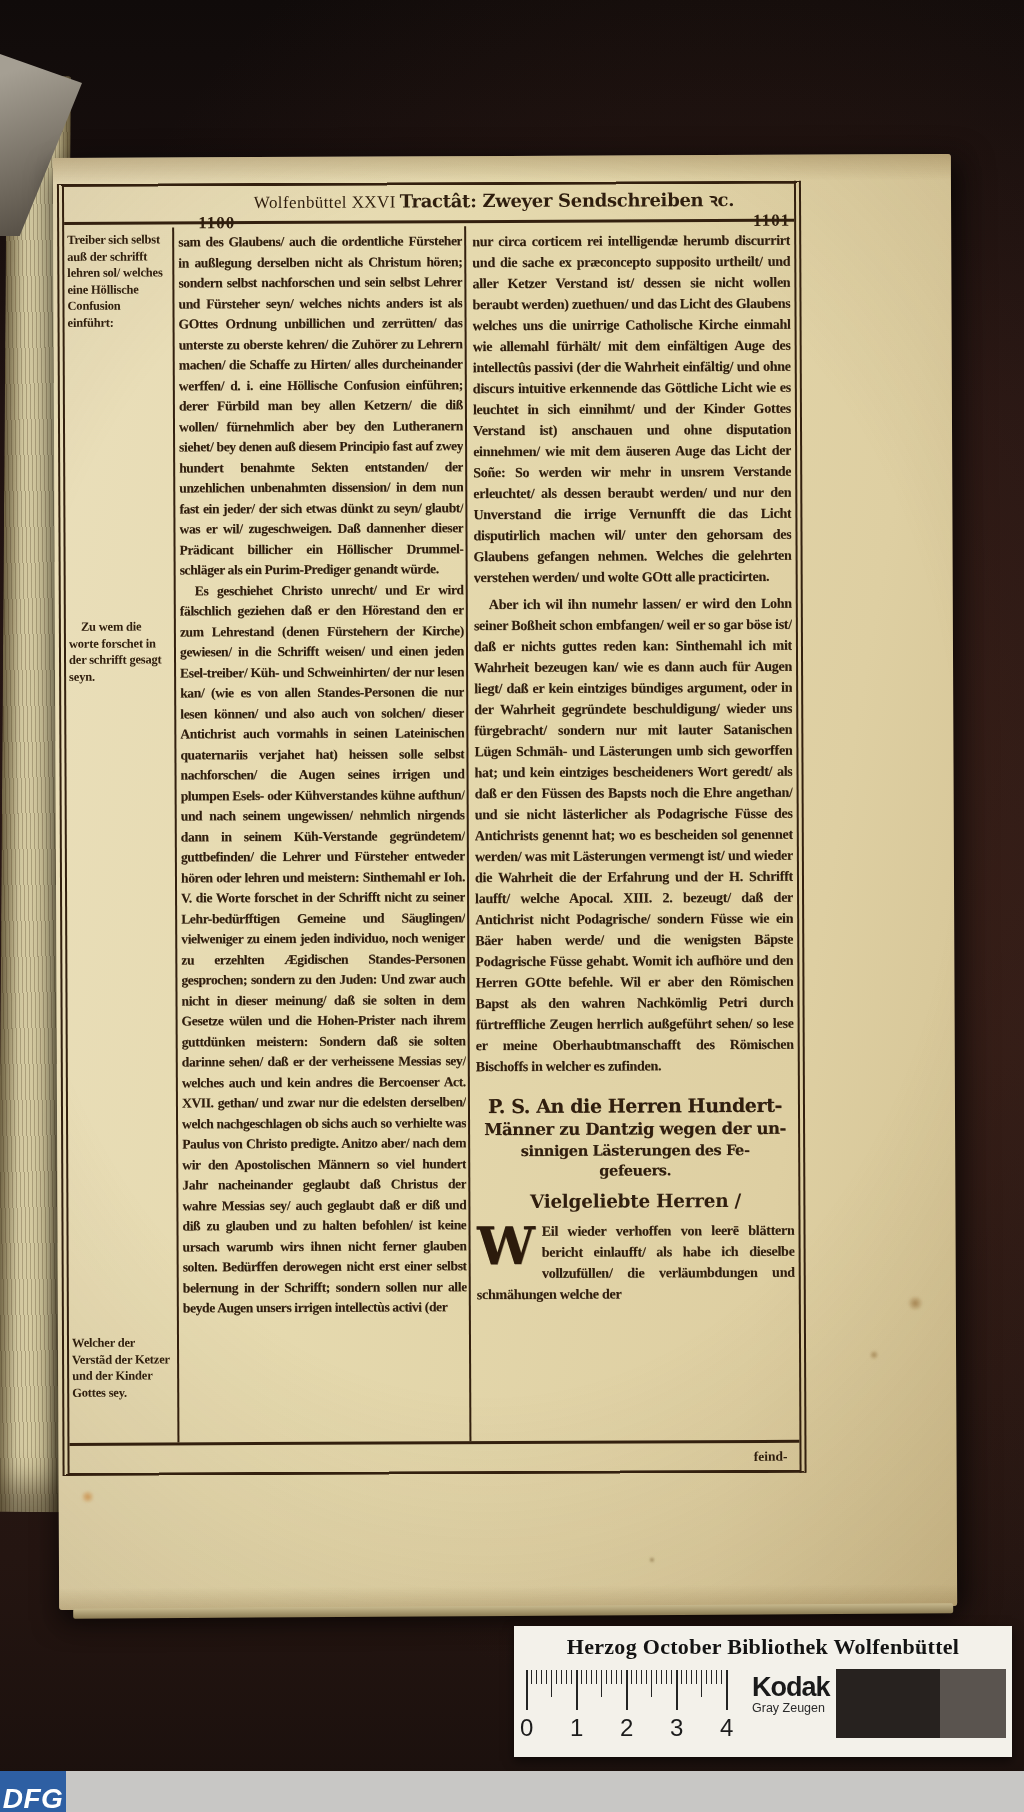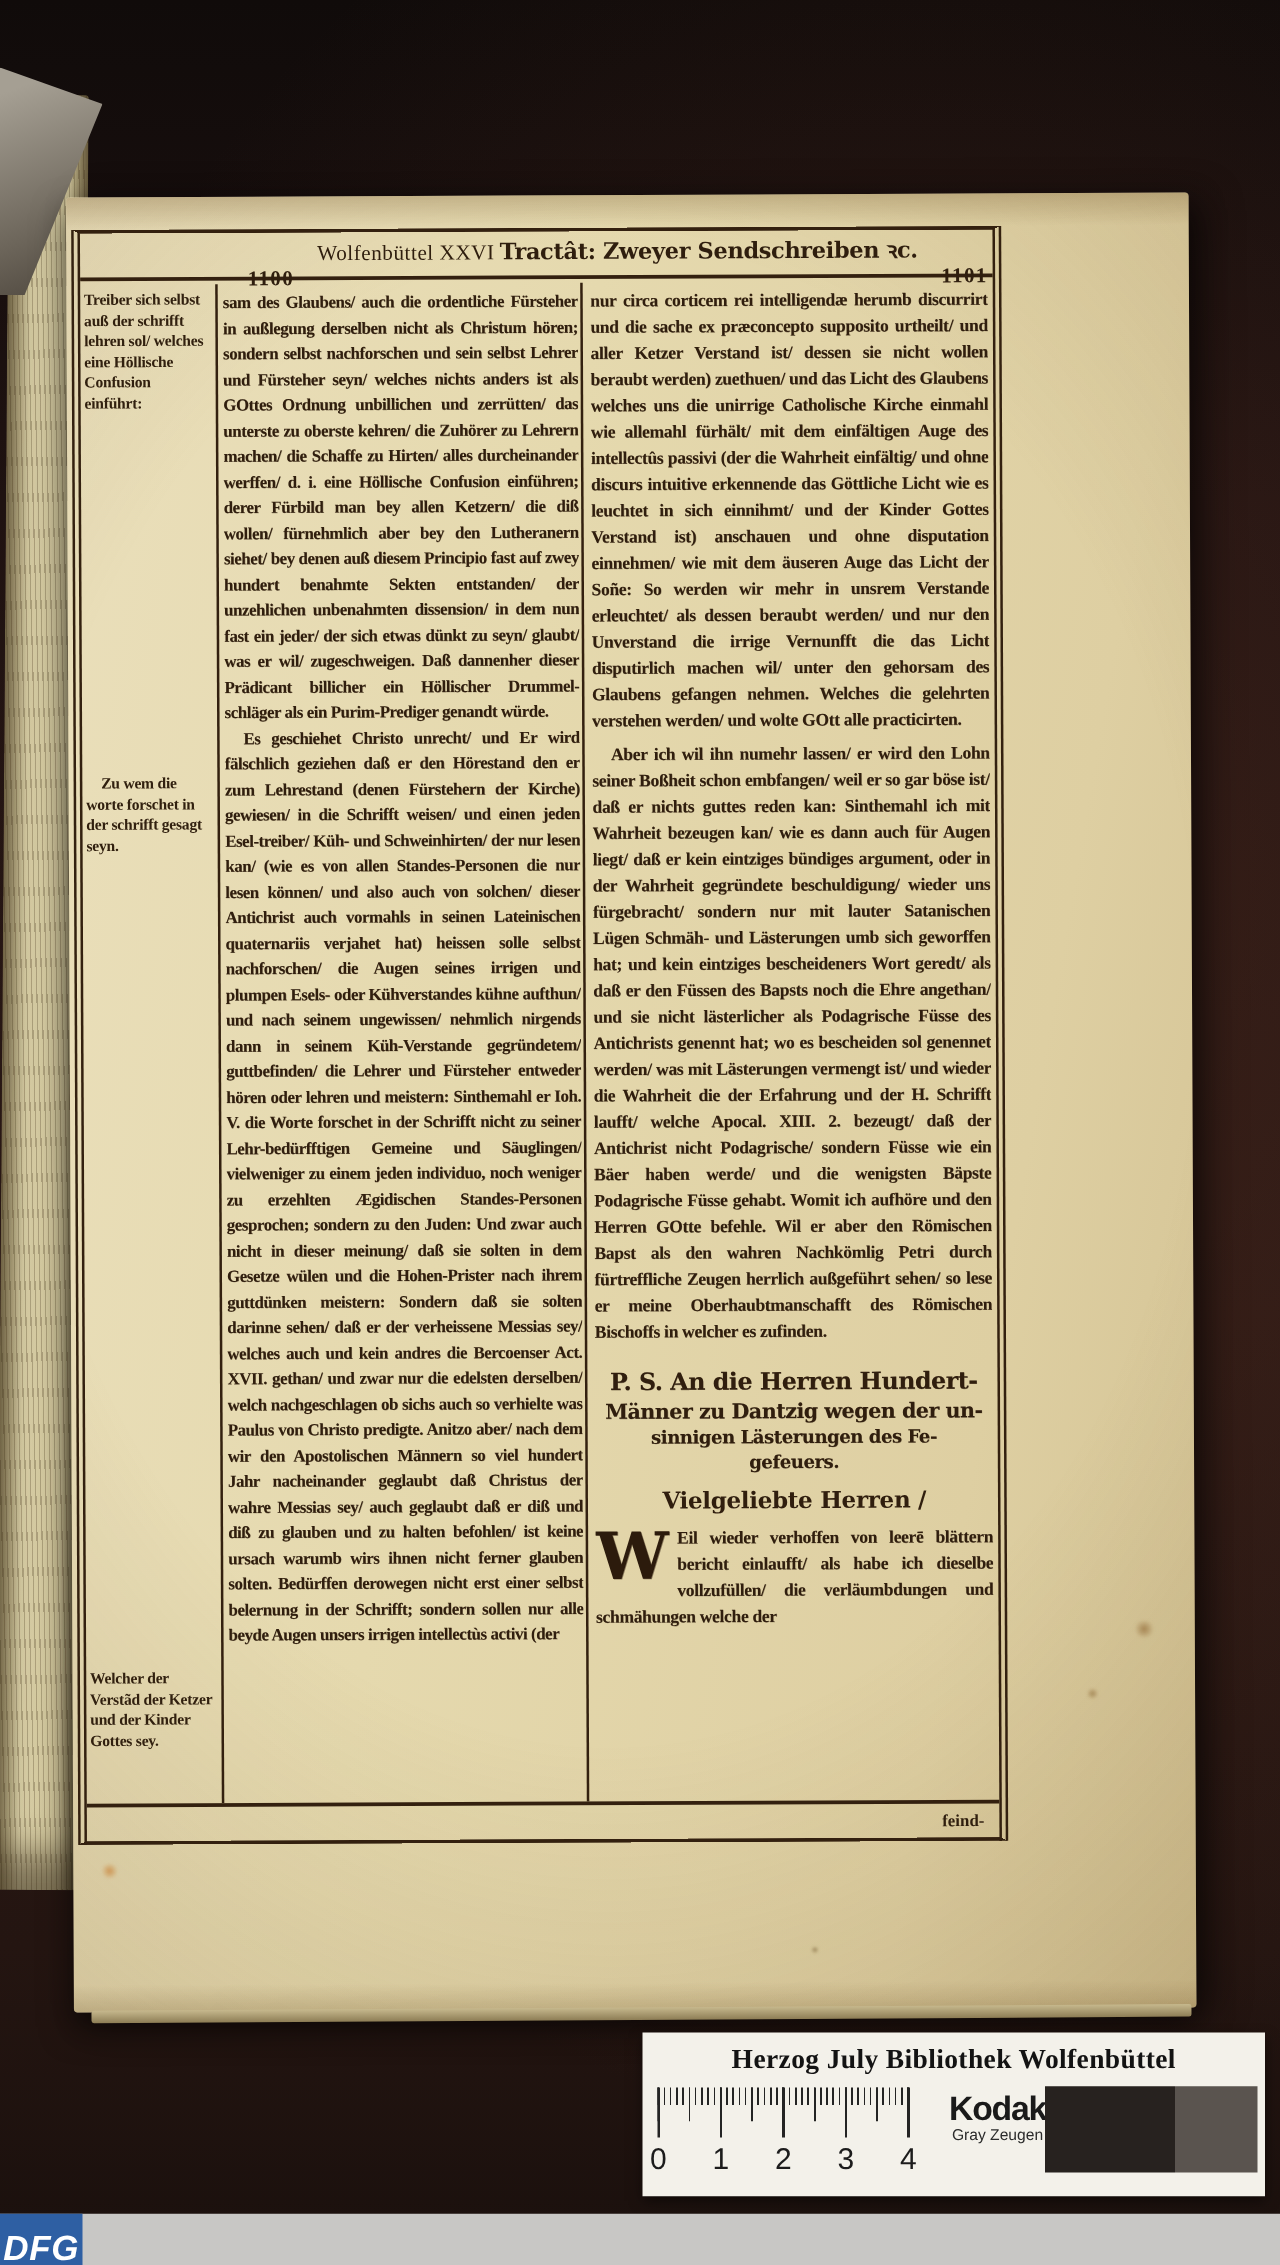--- a/index.html
+++ b/index.html
@@ -116,21 +116,21 @@
   .ruler{position:absolute;left:12px;top:44px;width:224px;height:78px;}
   .ruler-ticks{
     width:204px;height:40px;
     background:
       repeating-linear-gradient(90deg,#242424 0 1.2px,rgba(0,0,0,0) 1.2px 5px) 0 0/202px 14px no-repeat,
       repeating-linear-gradient(90deg,#242424 0 1.4px,rgba(0,0,0,0) 1.4px 25px) 0 0/203px 27px no-repeat,
       repeating-linear-gradient(90deg,#242424 0 1.8px,rgba(0,0,0,0) 1.8px 50px) 0 0/203px 40px no-repeat;
   }
   .ruler-num{position:absolute;top:44px;font:400 24px/28px "Liberation Sans",sans-serif;color:#1c1c1c;}
   .rn0{left:-6px;}.rn1{left:44px;}.rn2{left:94px;}.rn3{left:144px;}.rn4{left:194px;}
-  .kodak{position:absolute;left:238px;top:48px;width:92px;text-align:center;}
+  .kodak{position:absolute;left:238px;top:48px;width:92px;}
   .kodak-name{font:700 27px/27px "Liberation Sans",sans-serif;letter-spacing:-1px;color:#1a1a1a;}
   .kodak-sub{font:400 12.5px/15px "Liberation Sans",sans-serif;color:#2b2b2b;}
   .patch{position:absolute;top:43px;height:69px;}
   .patch-dark{left:322px;width:104px;background:#27221f;}
   .patch-mid{left:426px;width:66px;background:#5a544f;}
   
   .footer-bar{position:absolute;left:0;top:1771px;width:1024px;height:41px;background:#c8c7c5;}
   .dfg{
     position:absolute;left:0;top:0;width:66px;height:56px;background:#2e5fa3;
     display:flex;align-items:center;justify-content:center;
@@ -192,21 +192,21 @@
         <span class="dropcap">W</span><span>Eil wieder verhoffen von leerē blättern bericht einlaufft/ als habe ich dieselbe vollzufüllen/ die verläumbdungen und schmähungen welche der</span>
       </p>
     </div>
 
     <div class="bottom-rule"></div>
     <div class="catchword">feind-</div>
   </div>
 </div>
 
 <div class="label">
-  <div class="label-title">Herzog July Bibliothek Wolfenbüttel</div>
+  <div class="label-title">Herzog October Bibliothek Wolfenbüttel</div>
   <div class="ruler">
     <div class="ruler-ticks"></div>
     <span class="ruler-num rn0">0</span>
     <span class="ruler-num rn1">1</span>
     <span class="ruler-num rn2">2</span>
     <span class="ruler-num rn3">3</span>
     <span class="ruler-num rn4">4</span>
   </div>
   <div class="kodak">
     <div class="kodak-name">Kodak</div>

